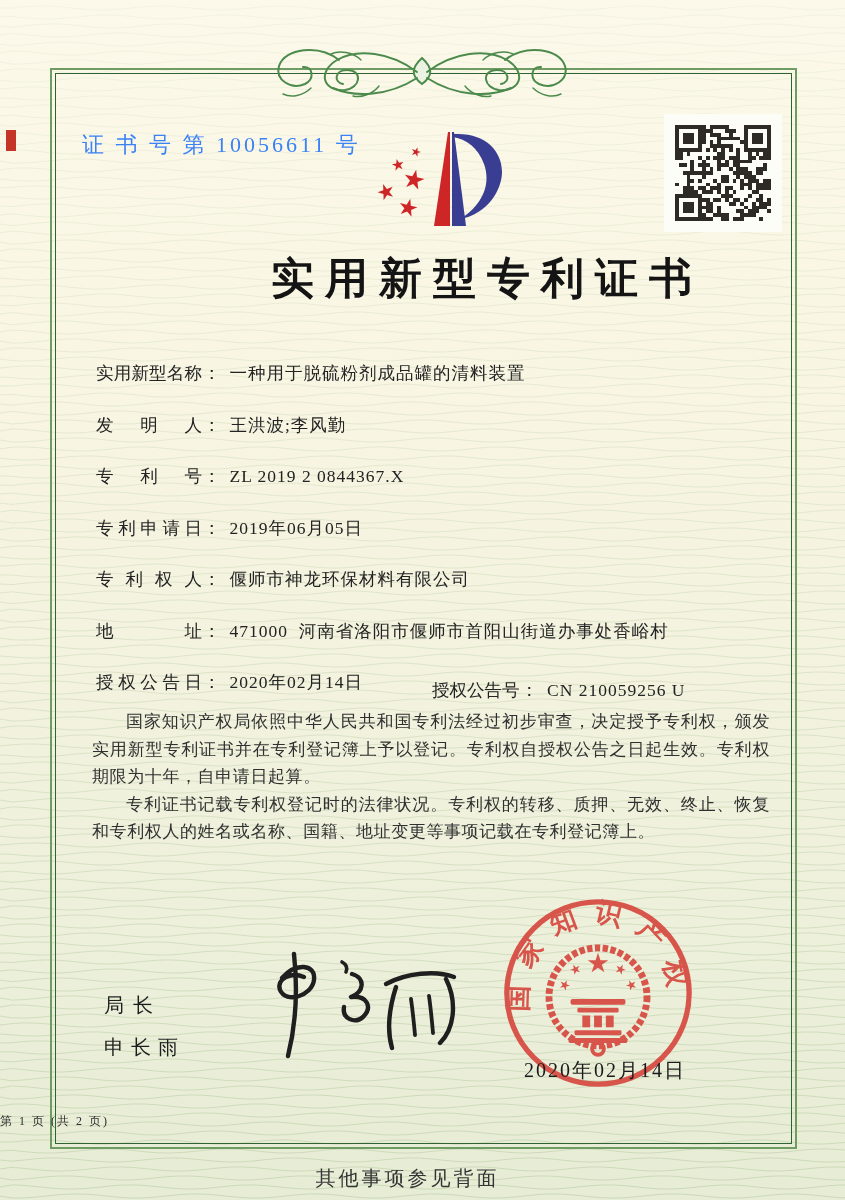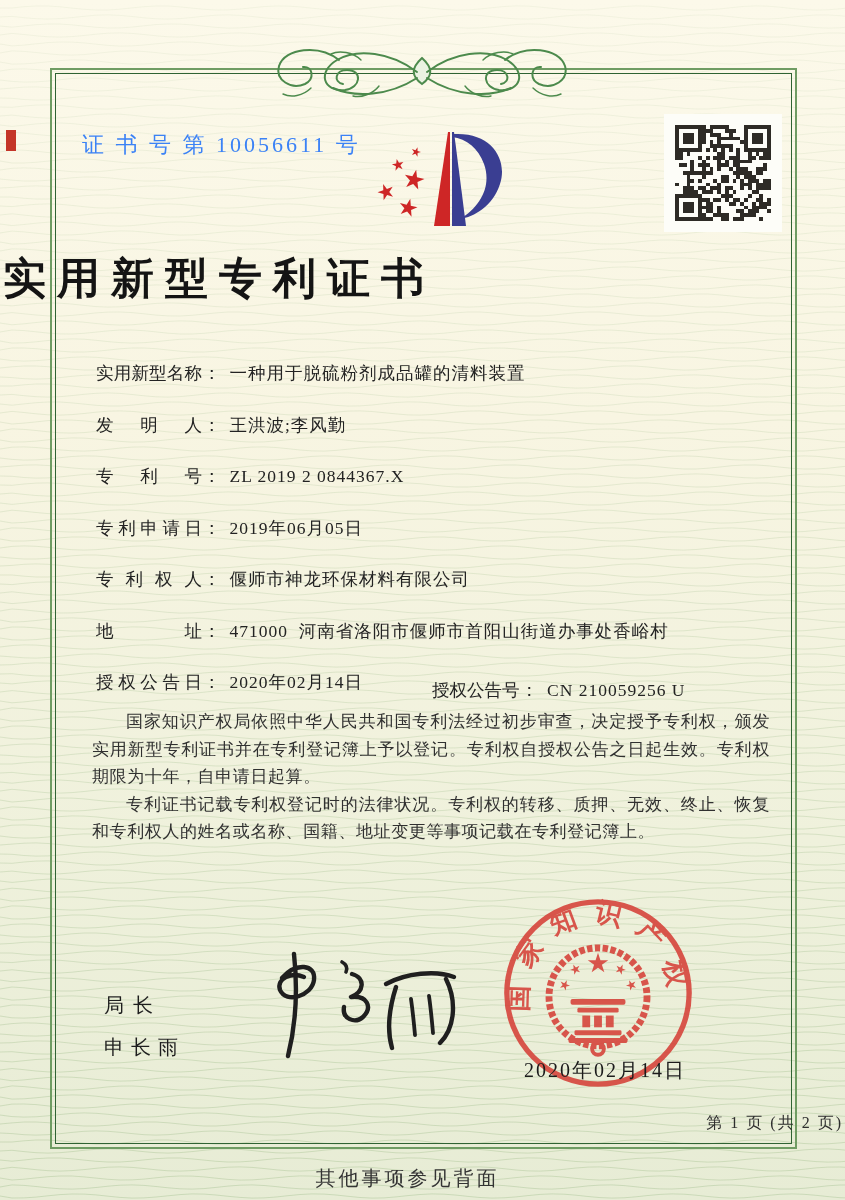--- a/index.html
+++ b/index.html
@@ -9,21 +9,21 @@
     background:linear-gradient(180deg,#fcf9ea 0%,#f8f5e2 35%,#eff1dc 70%,#e7ecd5 100%);
     color:#2a2a2a;
   }
   #bg-waves{position:absolute;inset:0;z-index:0;}
   .layer{position:absolute;z-index:2;}
   
   .frame{left:50px;top:68px;width:743px;height:1077px;border:2px solid #6f9c63;z-index:1;}
   .frame-inner{position:absolute;inset:3px;border:1.6px solid #2f6333;}
   .red-tick{left:6px;top:130px;width:10px;height:21px;background:#c43528;}
   .cert-no{left:82px;top:130px;font-size:22px;letter-spacing:3px;color:#3b82f6;}
-  .title{left:0;top:250px;width:703px;text-align:left;font-size:43px;font-weight:700;
+  .title{left:0;top:250px;width:703px;text-align:right;font-size:43px;font-weight:700;
          letter-spacing:11px;padding-left:3px;box-sizing:border-box;color:#141414;}
   .logo{left:346px;top:120px;}
   .qr-wrap{left:664px;top:114px;width:118px;height:118px;background:#fdfdf8;
            display:flex;align-items:center;justify-content:center;}
   
   .fields{left:96px;top:362px;width:690px;}
   .field-row{position:relative;margin-bottom:28.5px;line-height:23px;font-size:17.5px;
              color:#232323;white-space:nowrap;}
   .flabel{display:inline-block;width:106px;text-align:justify;text-align-last:justify;
           vertical-align:top;}
@@ -34,21 +34,21 @@
          color:#303030;letter-spacing:0.6px;text-align:justify;}
   .paras p{margin:0;text-indent:34px;}
   
   .signer{left:104px;top:992px;font-size:20px;color:#1e1e1e;}
   .signer .line1{letter-spacing:9px;margin:0 0 15px 0;}
   .signer .line2{letter-spacing:7px;margin:0;}
   .signature-svg{left:230px;top:946px;}
   
   .seal-svg{left:500px;top:895px;opacity:0.9;}
   .seal-date{left:524px;top:1057px;font-size:20px;letter-spacing:2px;color:#1b1b1b;z-index:3;}
-  .page-info{left:0;top:1113px;width:843px;text-align:right;font-size:16px;
+  .page-info{left:0;top:1113px;width:843px;text-align:left;font-size:12px;
              letter-spacing:2px;color:#2e2e2e;}
   .back-note{left:0;top:1165px;width:815px;text-align:center;font-size:20px;
              letter-spacing:3px;color:#333;}
   .ornament{left:261px;top:40px;z-index:2;}
 </style>
 </head>
 <body>
 
 <svg id="bg-waves" width="845" height="1200" viewBox="0 0 845 1200" preserveAspectRatio="none">
     <path d="M0 8 L12 8.0 L24 6.7 L36 6.0 L48 6.0 L60 6.8 L72 8.1 L84 9.3 L96 10.0 L108 10.0 L120 9.2 L132 7.9 L144 6.7 L156 6.0 L168 6.0 L180 6.9 L192 8.1 L204 9.3 L216 10.0 L228 9.9 L240 9.1 L252 7.8 L264 6.6 L276 6.0 L288 6.1 L300 6.9 L312 8.2 L324 9.4 L336 10.1 L348 9.9 L360 9.0 L372 7.8 L384 6.6 L396 5.9 L408 6.1 L420 7.0 L432 8.3 L444 9.4 L456 10.1 L468 9.9 L480 9.0 L492 7.7 L504 6.5 L516 5.9 L528 6.1 L540 7.1 L552 8.3 L564 9.5 L576 10.1 L588 9.9 L600 8.9 L612 7.6 L624 6.5 L636 5.9 L648 6.2 L660 7.1 L672 8.4 L684 9.5 L696 10.1 L708 9.8 L720 8.9 L732 7.6 L744 6.4 L756 5.9 L768 6.2 L780 7.2 L792 8.5 L804 9.6 L816 10.1 L828 9.8 L840 8.8 L852 7.5" fill="none" stroke="#9cba88" stroke-width="1" opacity="0.10"></path>

